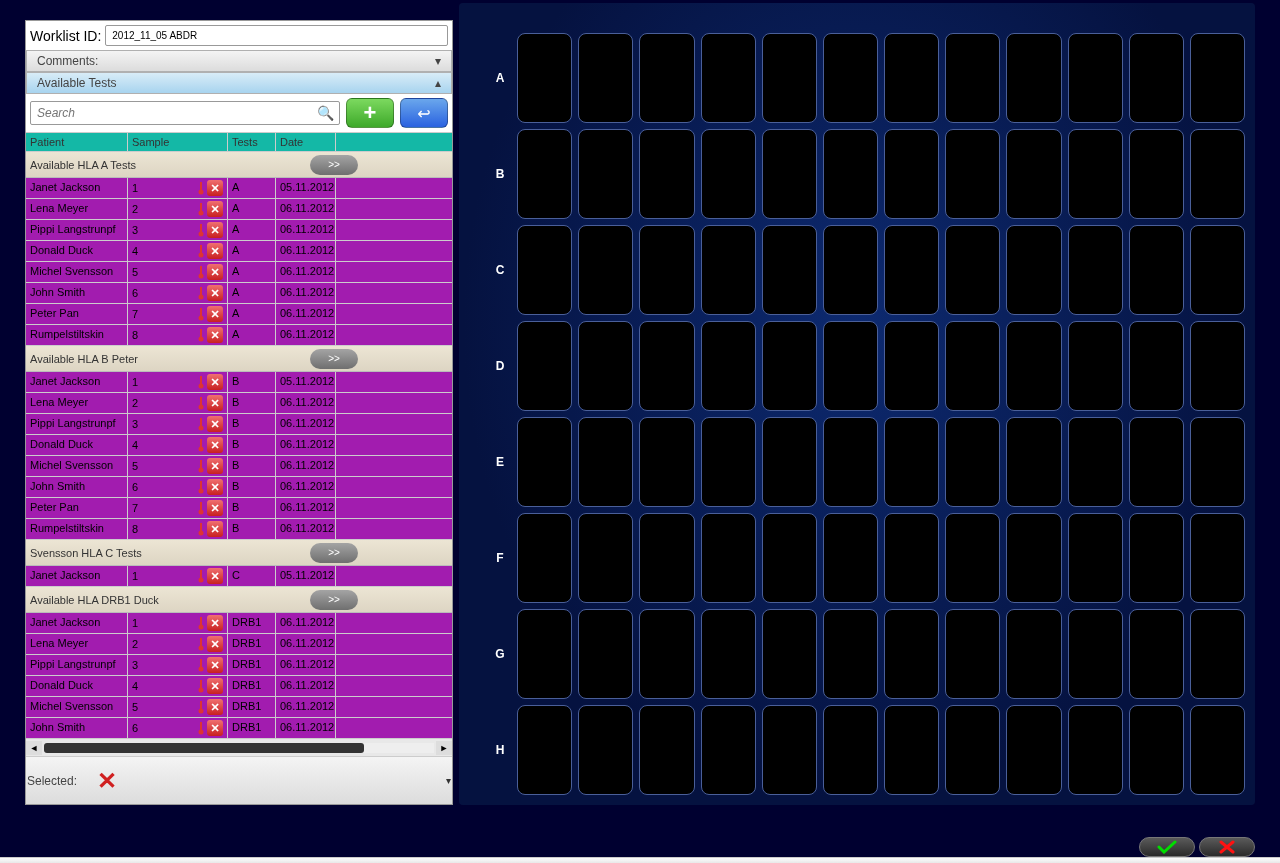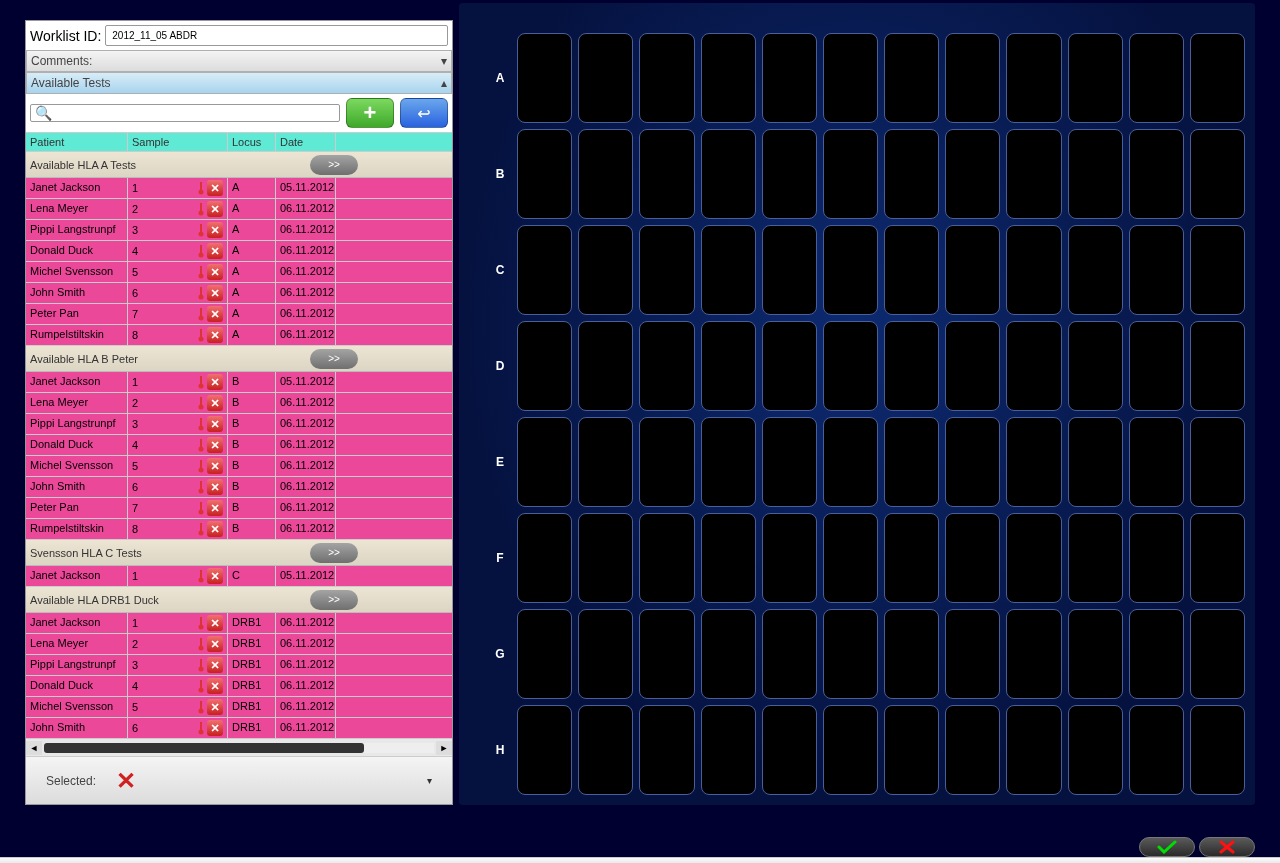--- a/index.html
+++ b/index.html
@@ -26,21 +26,21 @@
 .worklist-row input {
   flex: 1;
   border: 1px solid #999;
   padding: 4px 6px;
   font-size: 10px;
   border-radius: 2px;
 }
 .panel-header {
   background: linear-gradient(to bottom, #f4f4f4, #dcdcdc);
   border: 1px solid #b0b0b0;
-  padding: 3px 4px;
+  padding: 3px 10px;
   font-size: 12px;
   display: flex;
   justify-content: space-between;
   align-items: center;
   color: #444;
 }
 .panel-header.blue {
   background: linear-gradient(to bottom, #d8ecf7, #a8d4ef);
   align-items: flex-end;
 }
@@ -78,37 +78,37 @@
   justify-content: center;
   cursor: pointer;
   border: 1px solid rgba(0,0,0,0.3);
 }
 .btn-green { background: linear-gradient(to bottom, #7cd95f, #3ea92a); }
 .btn-green span { color: #fff; font-size: 22px; font-weight: bold; line-height: 1; }
 .btn-blue { background: linear-gradient(to bottom, #6aa7ec, #2a62e0); }
 .btn-blue span { color: #fff; font-size: 16px;}
 .table-header {
   display: flex;
-  background: #5eead4;
+  background: #14b8a6;
   border-top: 1px solid #ccc;
   border-bottom: 1px solid #ccc;
   font-size: 11px;
   color: #333;
 }
 .table-header > div { padding: 3px 4px; border-right: 1px solid #ccc; }
 .col-patient { width: 102px; }
 .col-sample { width: 100px; }
 .col-locus { width: 48px; }
 .col-date { width: 60px; }
 
 .table-body {
   flex: 1;
   overflow-y: auto;
   overflow-x: hidden;
-  background: #ec4899;
+  background: #a21caf;
 }
 .group-header {
   display: flex;
   align-items: center;
   background: linear-gradient(to bottom, #ece5d4, #ddd5c3);
   border-bottom: 1px solid #bbb;
   padding: 2px 4px;
   font-size: 11px;
   color: #333;
   gap: 8px;
@@ -196,21 +196,21 @@
 .hscroll-bar .thumb {
   position: absolute;
   left: 0;
   width: 82%;
   height: 100%;
   background: #333;
   border-radius: 3px;
 }
 .selected-panel {
   border-top: 1px solid #ccc;
-  padding: 4px 20px;
+  padding: 4px 1px;
   background: linear-gradient(to bottom, #f4f4f4, #dcdcdc);
   display: flex;
   align-items: center;
   font-size: 12px;
   color: #444;
   gap: 20px;
   height: 48px;
   justify-content: space-between;
 }
 .selected-panel .big-x {
@@ -307,34 +307,35 @@
       <span>▾</span>
     </div>
 
     <div class="panel-header blue">
       <span>Available Tests</span>
       <span>▴</span>
     </div>
 
     <div class="toolbar-row">
       <div class="search-input-container">
+        <input type="text" placeholder="Search" style="">
         <span class="search-icon">🔍</span>
       </div>
       <div class="btn-round btn-green">
           <span>+</span>
         </div>
       <div class="btn-round btn-blue">
           <span>↩</span>
         </div>
     </div>
 
     <div class="table-header">
       <div class="col-patient">Patient</div>
       <div class="col-sample">Sample</div>
-      <div class="col-locus">Locus</div>
+      <div class="col-locus">Tests</div>
       <div class="col-date">Date</div>
     </div>
 
     <div class="table-body" id="table-body">
         <div class="group-header">
           <span class="gh-label">Available HLA A Tests</span>
           <span class="gh-btn">&gt;&gt;</span>
         </div>
         <div class="table-row">
           <div class="col-patient">Janet Jackson</div>

